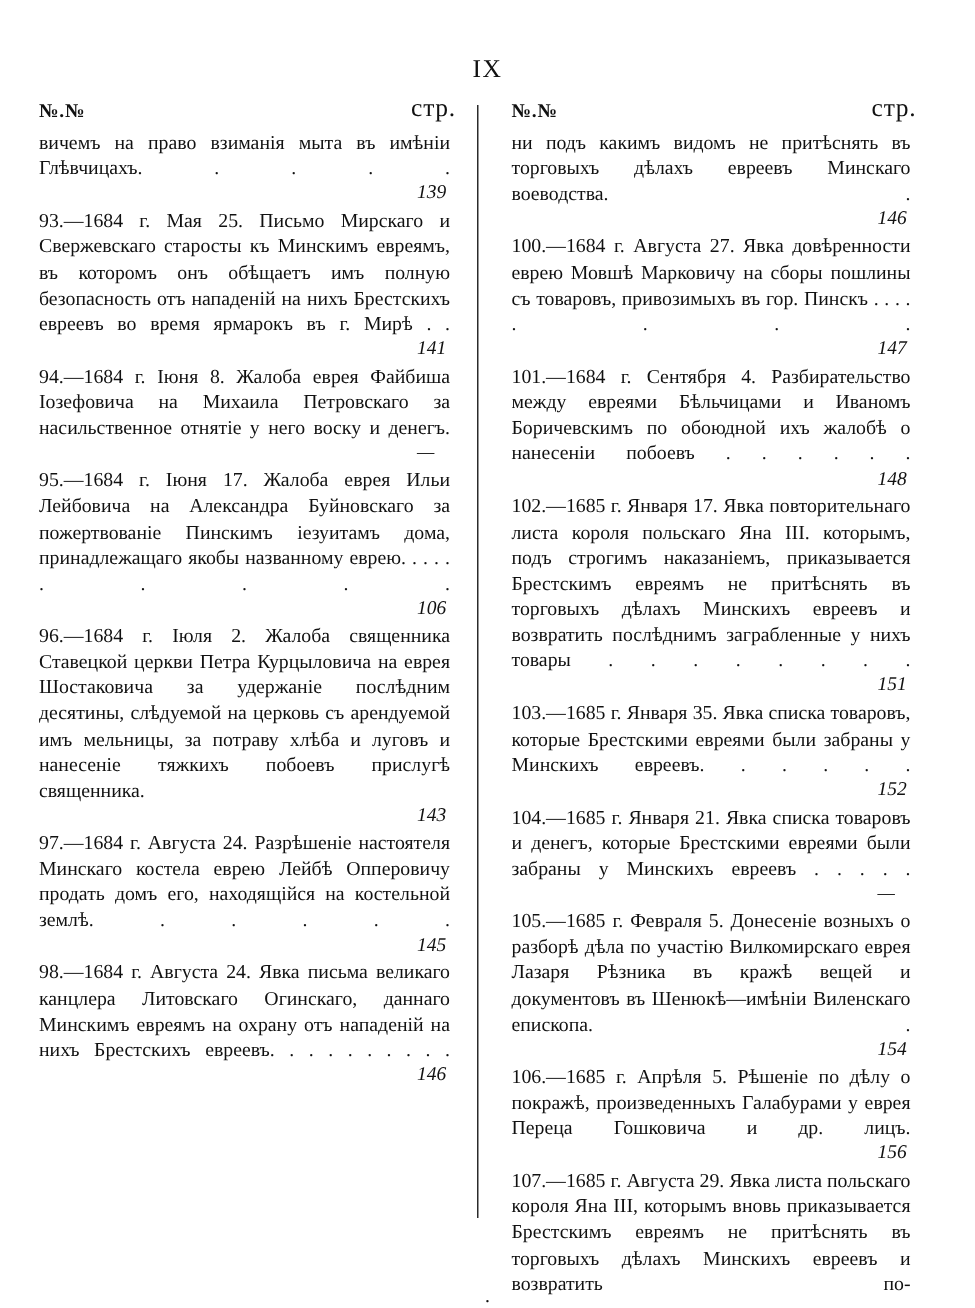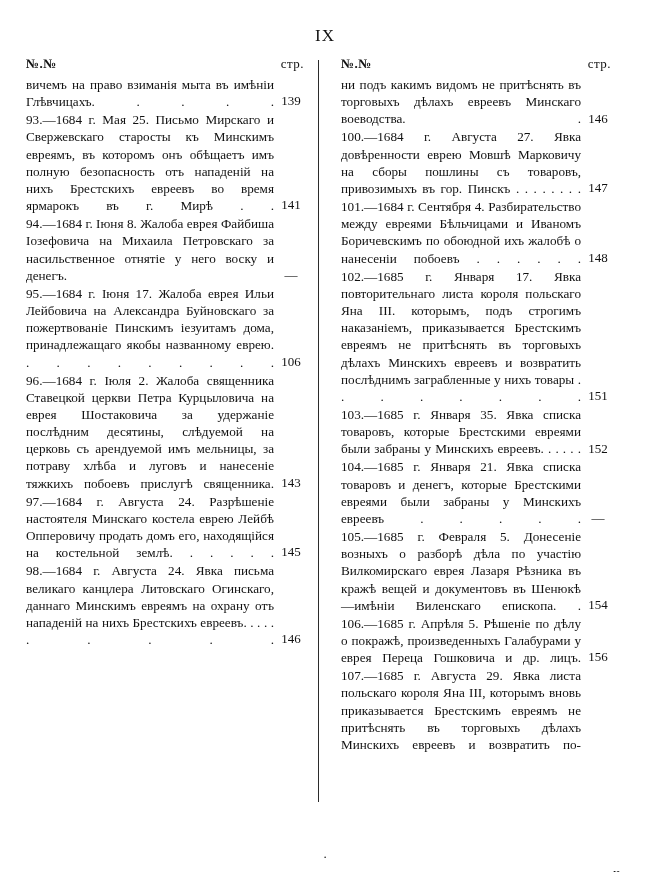--- a/index.html
+++ b/index.html
@@ -19,21 +19,21 @@
     width: 650px;
     height: 872px;
     position: relative;
     box-sizing: border-box;
     padding: 0;
   }
   .page-number {
     text-align: center;
     font-size: 17px;
     letter-spacing: 1px;
-    margin-top: 26px;
+    margin-top: 36px;
     margin-bottom: 10px;
     font-family: "Liberation Serif", serif;
   }
   .columns {
     display: flex;
     flex-direction: row;
     padding: 0 26px 0 26px;
     box-sizing: border-box;
     width: 650px;
   }
@@ -62,45 +62,47 @@
     font-size: 12.5px;
     margin-bottom: 4px;
     height: 16px;
   }
   .col-head .nn {
     font-weight: bold;
     letter-spacing: 0.5px;
     font-size: 13px;
   }
   .col-head .str {
-    font-size: 13px;
+    font-size: 17px;
     letter-spacing: 0.5px;
   }
   .entry {
     display: flex;
+    flex-direction: column;
     align-items: flex-start;
     margin-bottom: 1px;
     font-size: 13.2px;
     line-height: 1.30;
   }
   .entry .text {
     flex: 1 1 auto;
     text-align: justify;
     text-align-last: justify;
     hyphens: manual;
     word-spacing: 0px;
     padding-right: 4px;
   }
   .entry .pg {
     flex: 0 0 auto;
     width: 26px;
-    text-align: center;
+    text-align: left;
     font-size: 13px;
     align-self: flex-end;
     padding-bottom: 0px;
+    font-style: italic;
   }
   .first-line-continue .text {
     text-align: justify;
     text-align-last: justify;
   }
   .bottom-dot {
     position: absolute;
     left: 0;
     right: 0;
     bottom: 36px;

